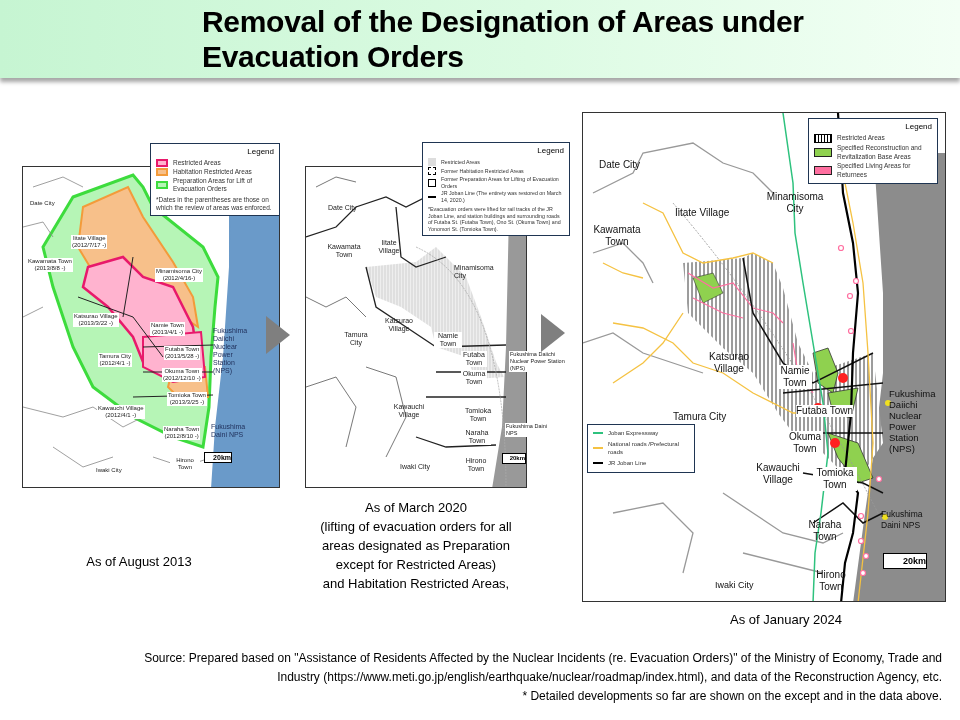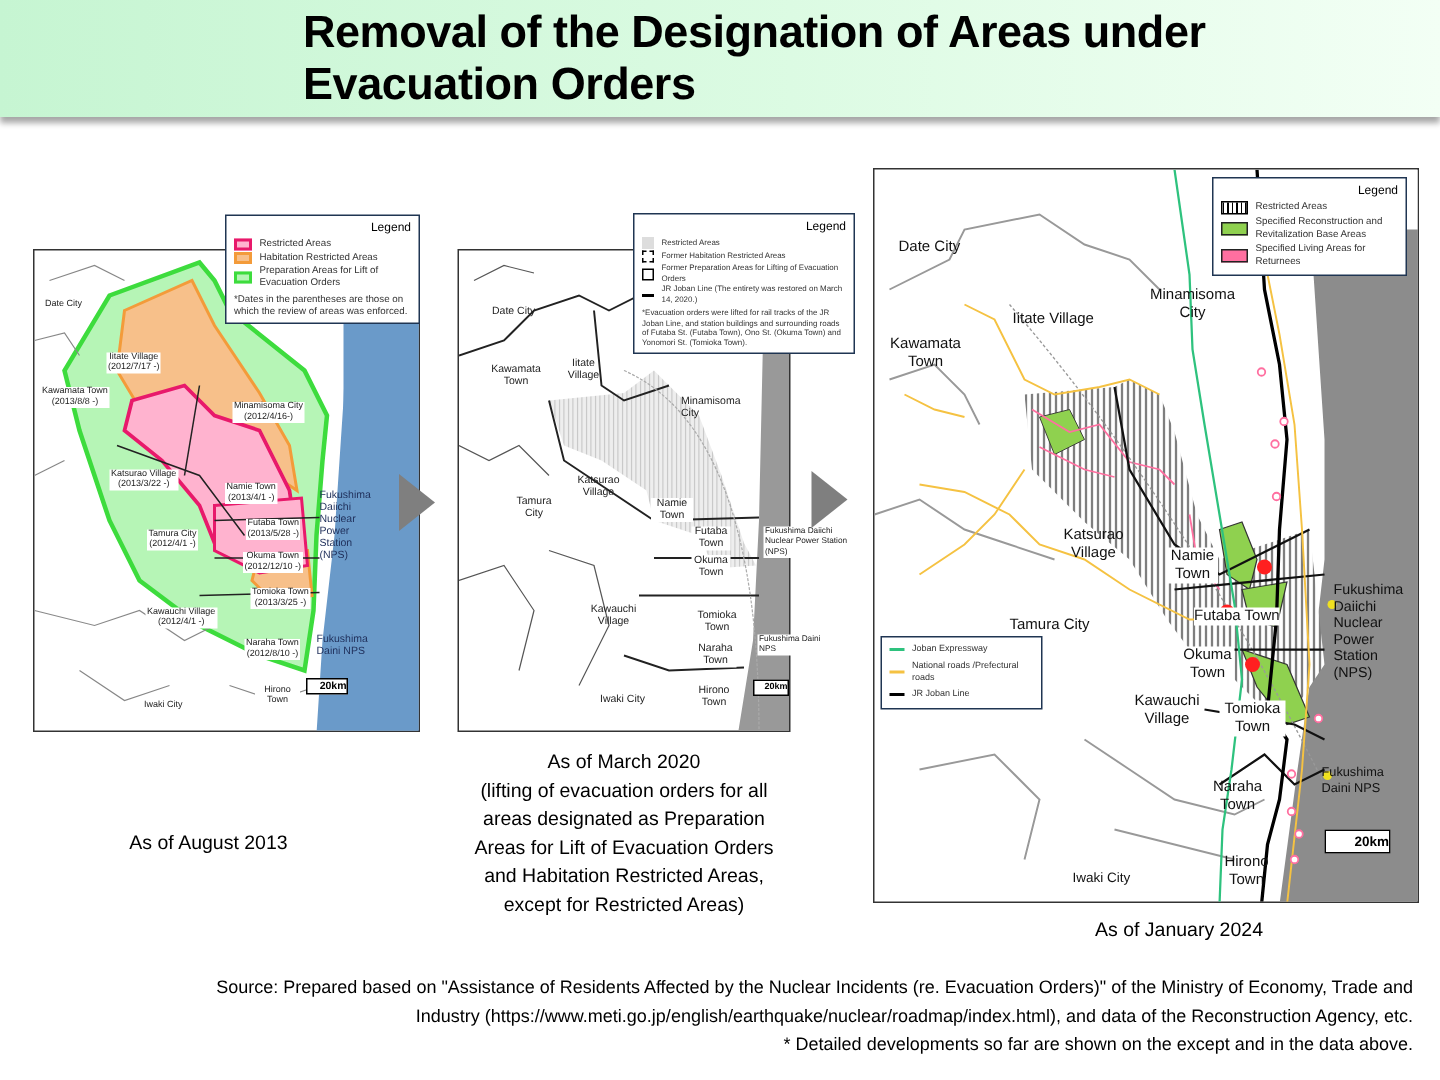--- a/index.html
+++ b/index.html
@@ -163,23 +163,22 @@
       <span>JR Joban Line (The entirety was restored on March 14, 2020.)</span>
     </div>
   <div class="note">*Evacuation orders were lifted for rail tracks of the JR Joban Line, and station buildings and surrounding roads of Futaba St. (Futaba Town), Ono St. (Okuma Town) and Yonomori St. (Tomioka Town).</div>
 </div>
 <div class="arrow" style="left:541px; top:314px;"></div>
 
 <div class="caption" style="left:300px; top:498px; width:232px;text-align:center;">
   <div>As of March 2020</div>
   <div>(lifting of evacuation orders for all</div>
   <div>areas designated as Preparation</div>
-  <div>Areas for Lift of Evacuation Orders</div>
+  <div>except for Restricted Areas)</div>
   <div>and Habitation Restricted Areas,</div>
-  <div>except for Restricted Areas)</div>
 </div>
 
 <div class="map" style="left:582px; top:112px; width:364px; height:490px;">
   <svg width="364" height="490" viewBox="0 0 364 490">
     <defs>
       <pattern id="vstripe3" width="4" height="4" patternUnits="userSpaceOnUse">
           <rect width="4" height="4" fill="#fff"></rect>
           <line x1="1" y1="0" x2="1" y2="4" stroke="#222" stroke-width="0.9"></line>
         </pattern>
     </defs>

